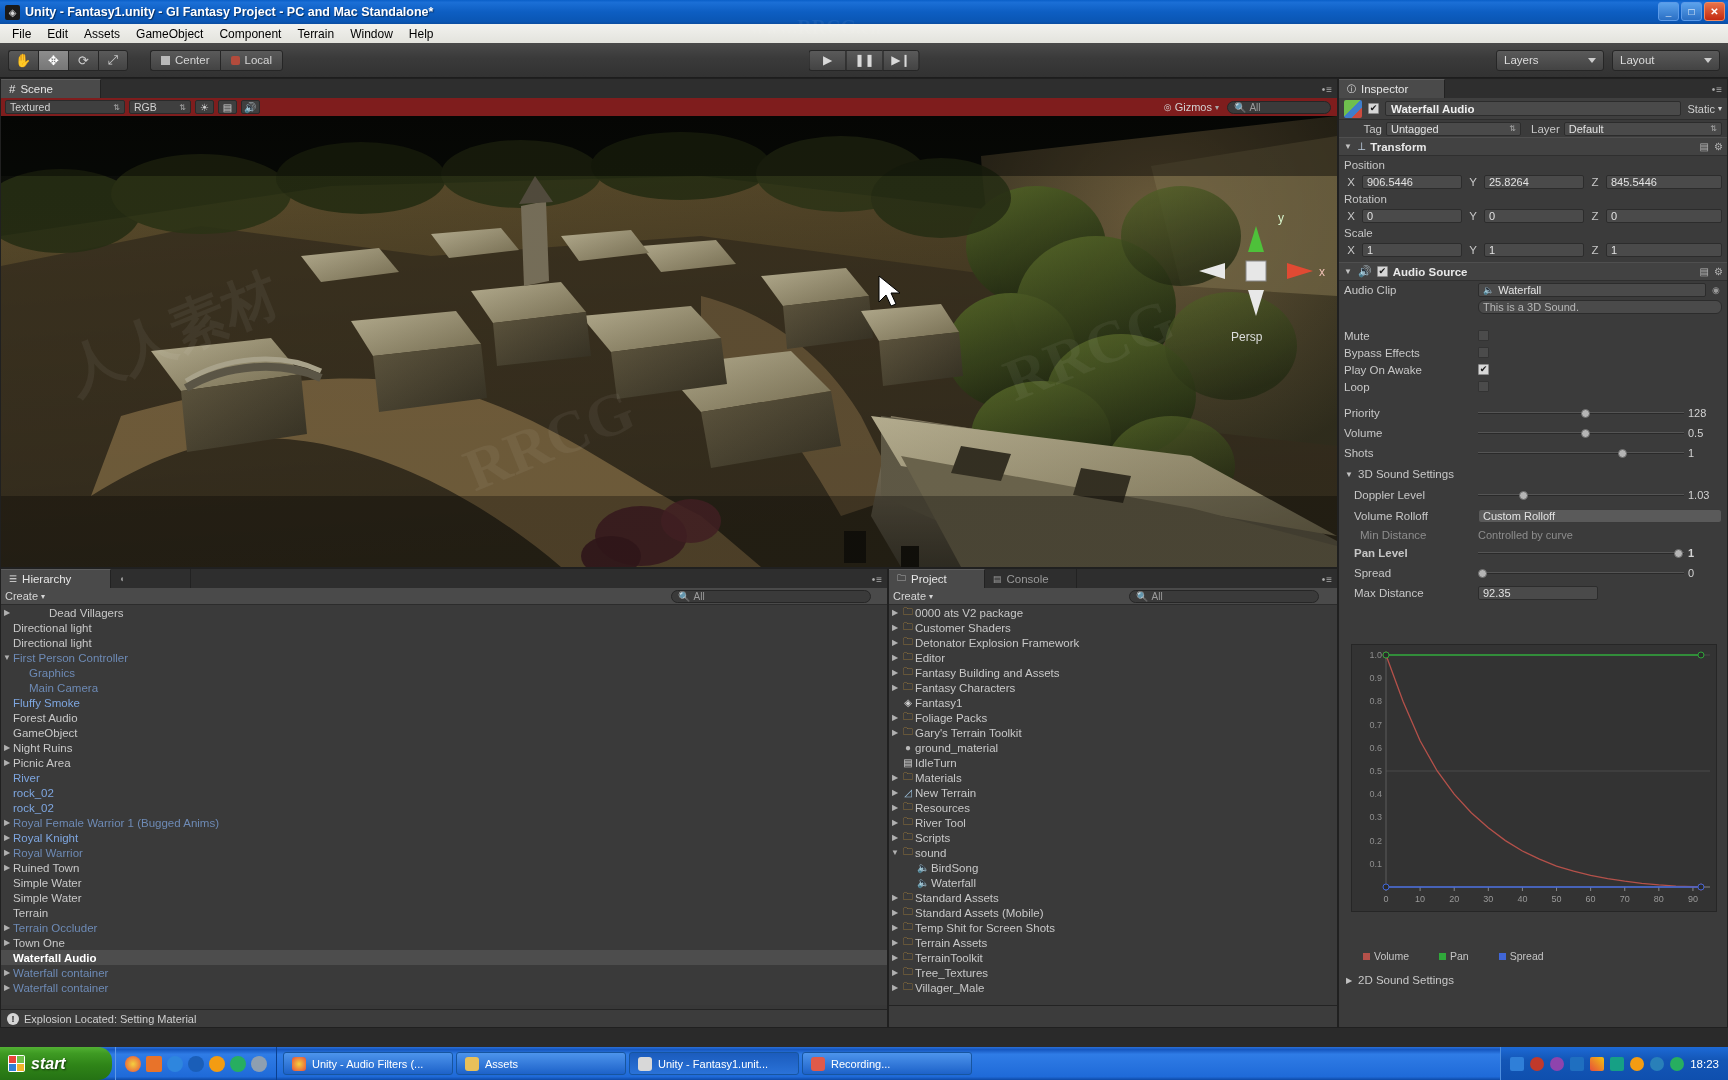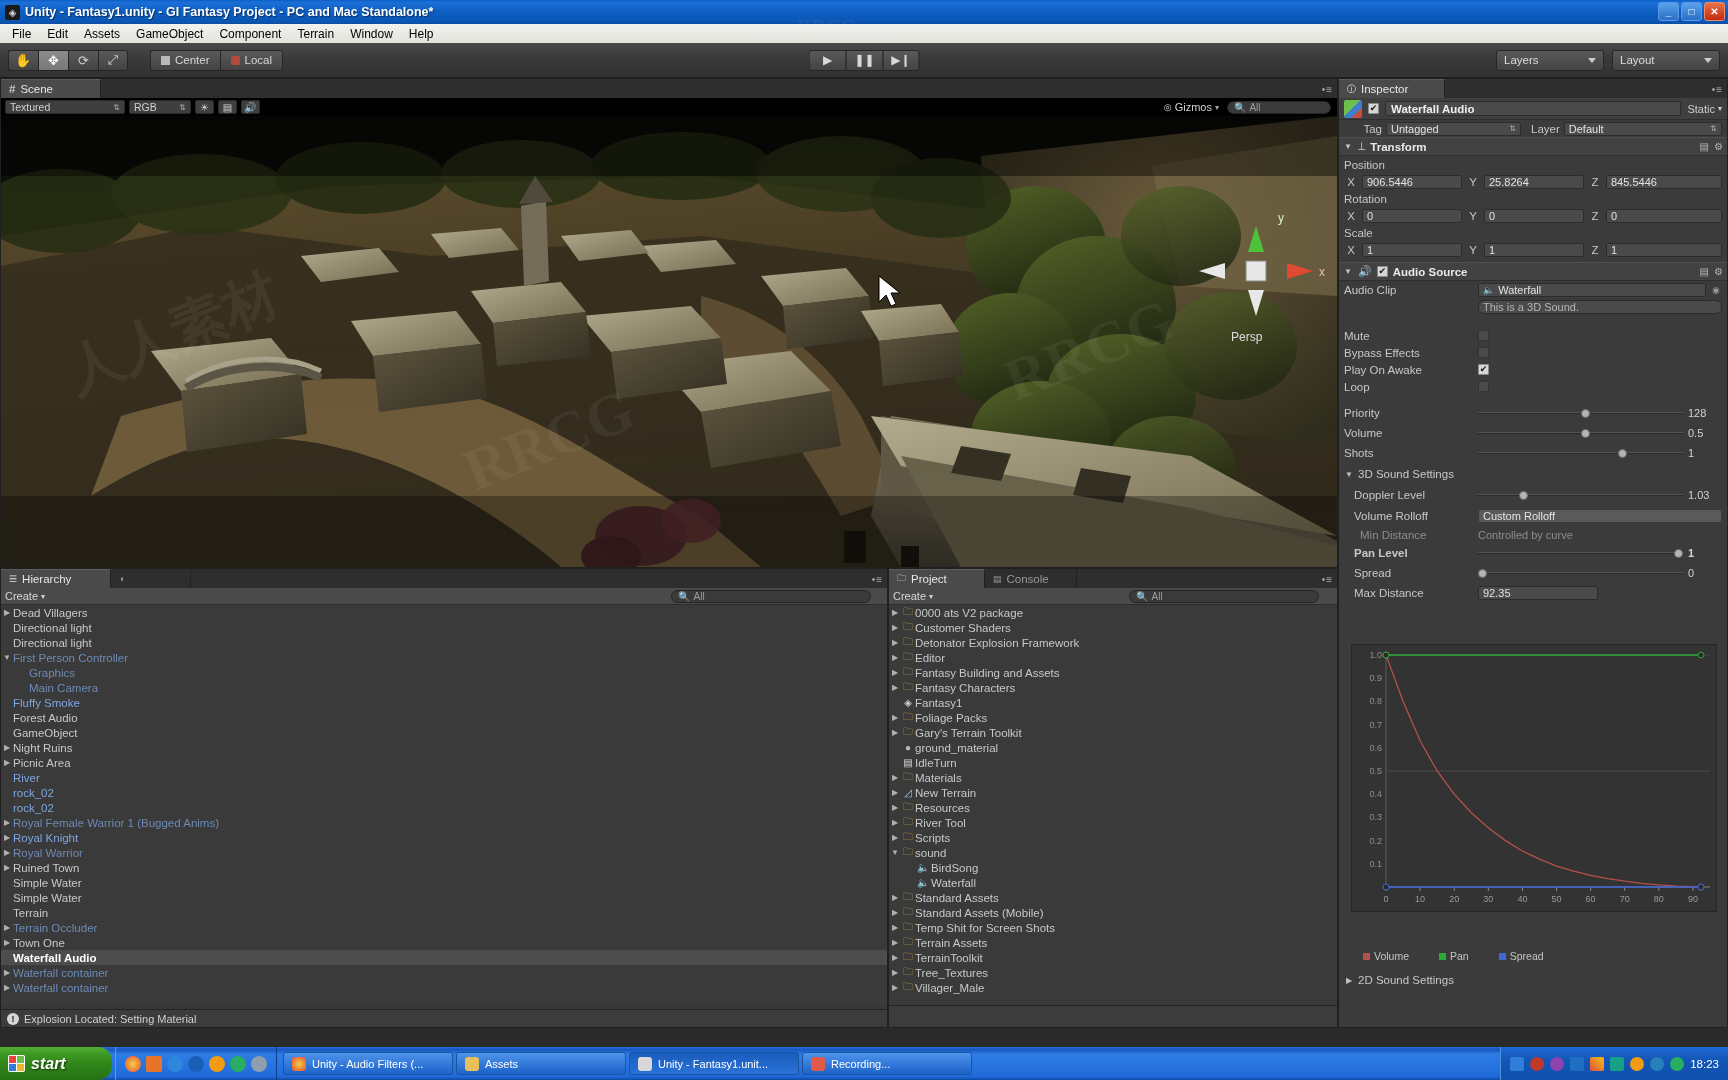--- a/index.html
+++ b/index.html
@@ -119,21 +119,21 @@
   .bluedim{ color:#6d8ab5;}
 
   .statusbar{
     position:absolute;left:0;width:100%;height:18px;background:#3c3c3c;border-top:1px solid #232323;
     display:flex;align-items:center;gap:5px;padding-left:6px;font-size:11px;color:#cfcfcf;
   }
 
   
   .sceneview{ position:absolute; overflow:hidden; background:#000;}
   .scenetoolbar{
-    height:19px;background:#000000;border-bottom:1px solid #2b2b2b;
+    height:19px;background:#7f1d1d;border-bottom:1px solid #2b2b2b;
     display:flex;align-items:center;padding:0 4px;gap:4px;font-size:11px;color:#d2d2d2;
     position:relative;
   }
   .minidrop{
     height:14px;background:#3f3f3f;border:1px solid #2a2a2a;border-radius:2px;
     display:flex;align-items:center;justify-content:space-between;padding:0 4px;font-size:10.5px;color:#d0d0d0;
   }
   .sqbtn{ width:19px;height:14px;background:#3f3f3f;border:1px solid #2a2a2a;border-radius:2px;
     display:flex;align-items:center;justify-content:center;font-size:10px;color:#d0d0d0;}
 
@@ -462,21 +462,21 @@
         <span style="font-size:8px;">▾</span>
       </div>
       <div class="searchfield" style="width:200px;margin-left:620px;">
         <span>🔍</span>
         <span>All</span>
       </div>
     </div>
     <div class="listbody" id="hier-list" style="top:36px;bottom:22px;">
         <div class="row">
           <span class="arrow">▶</span>
-          <span style="padding-left: 0px;">Dead Villagers</span>
+          <span style="padding-left: 0px; margin-left: 36px;">Dead Villagers</span>
         </div>
         <div class="row">
           <span class="arrow"></span>
           <span style="padding-left: 0px;">Directional light</span>
         </div>
         <div class="row">
           <span class="arrow"></span>
           <span style="padding-left: 0px;">Directional light</span>
         </div>
         <div class="row">

